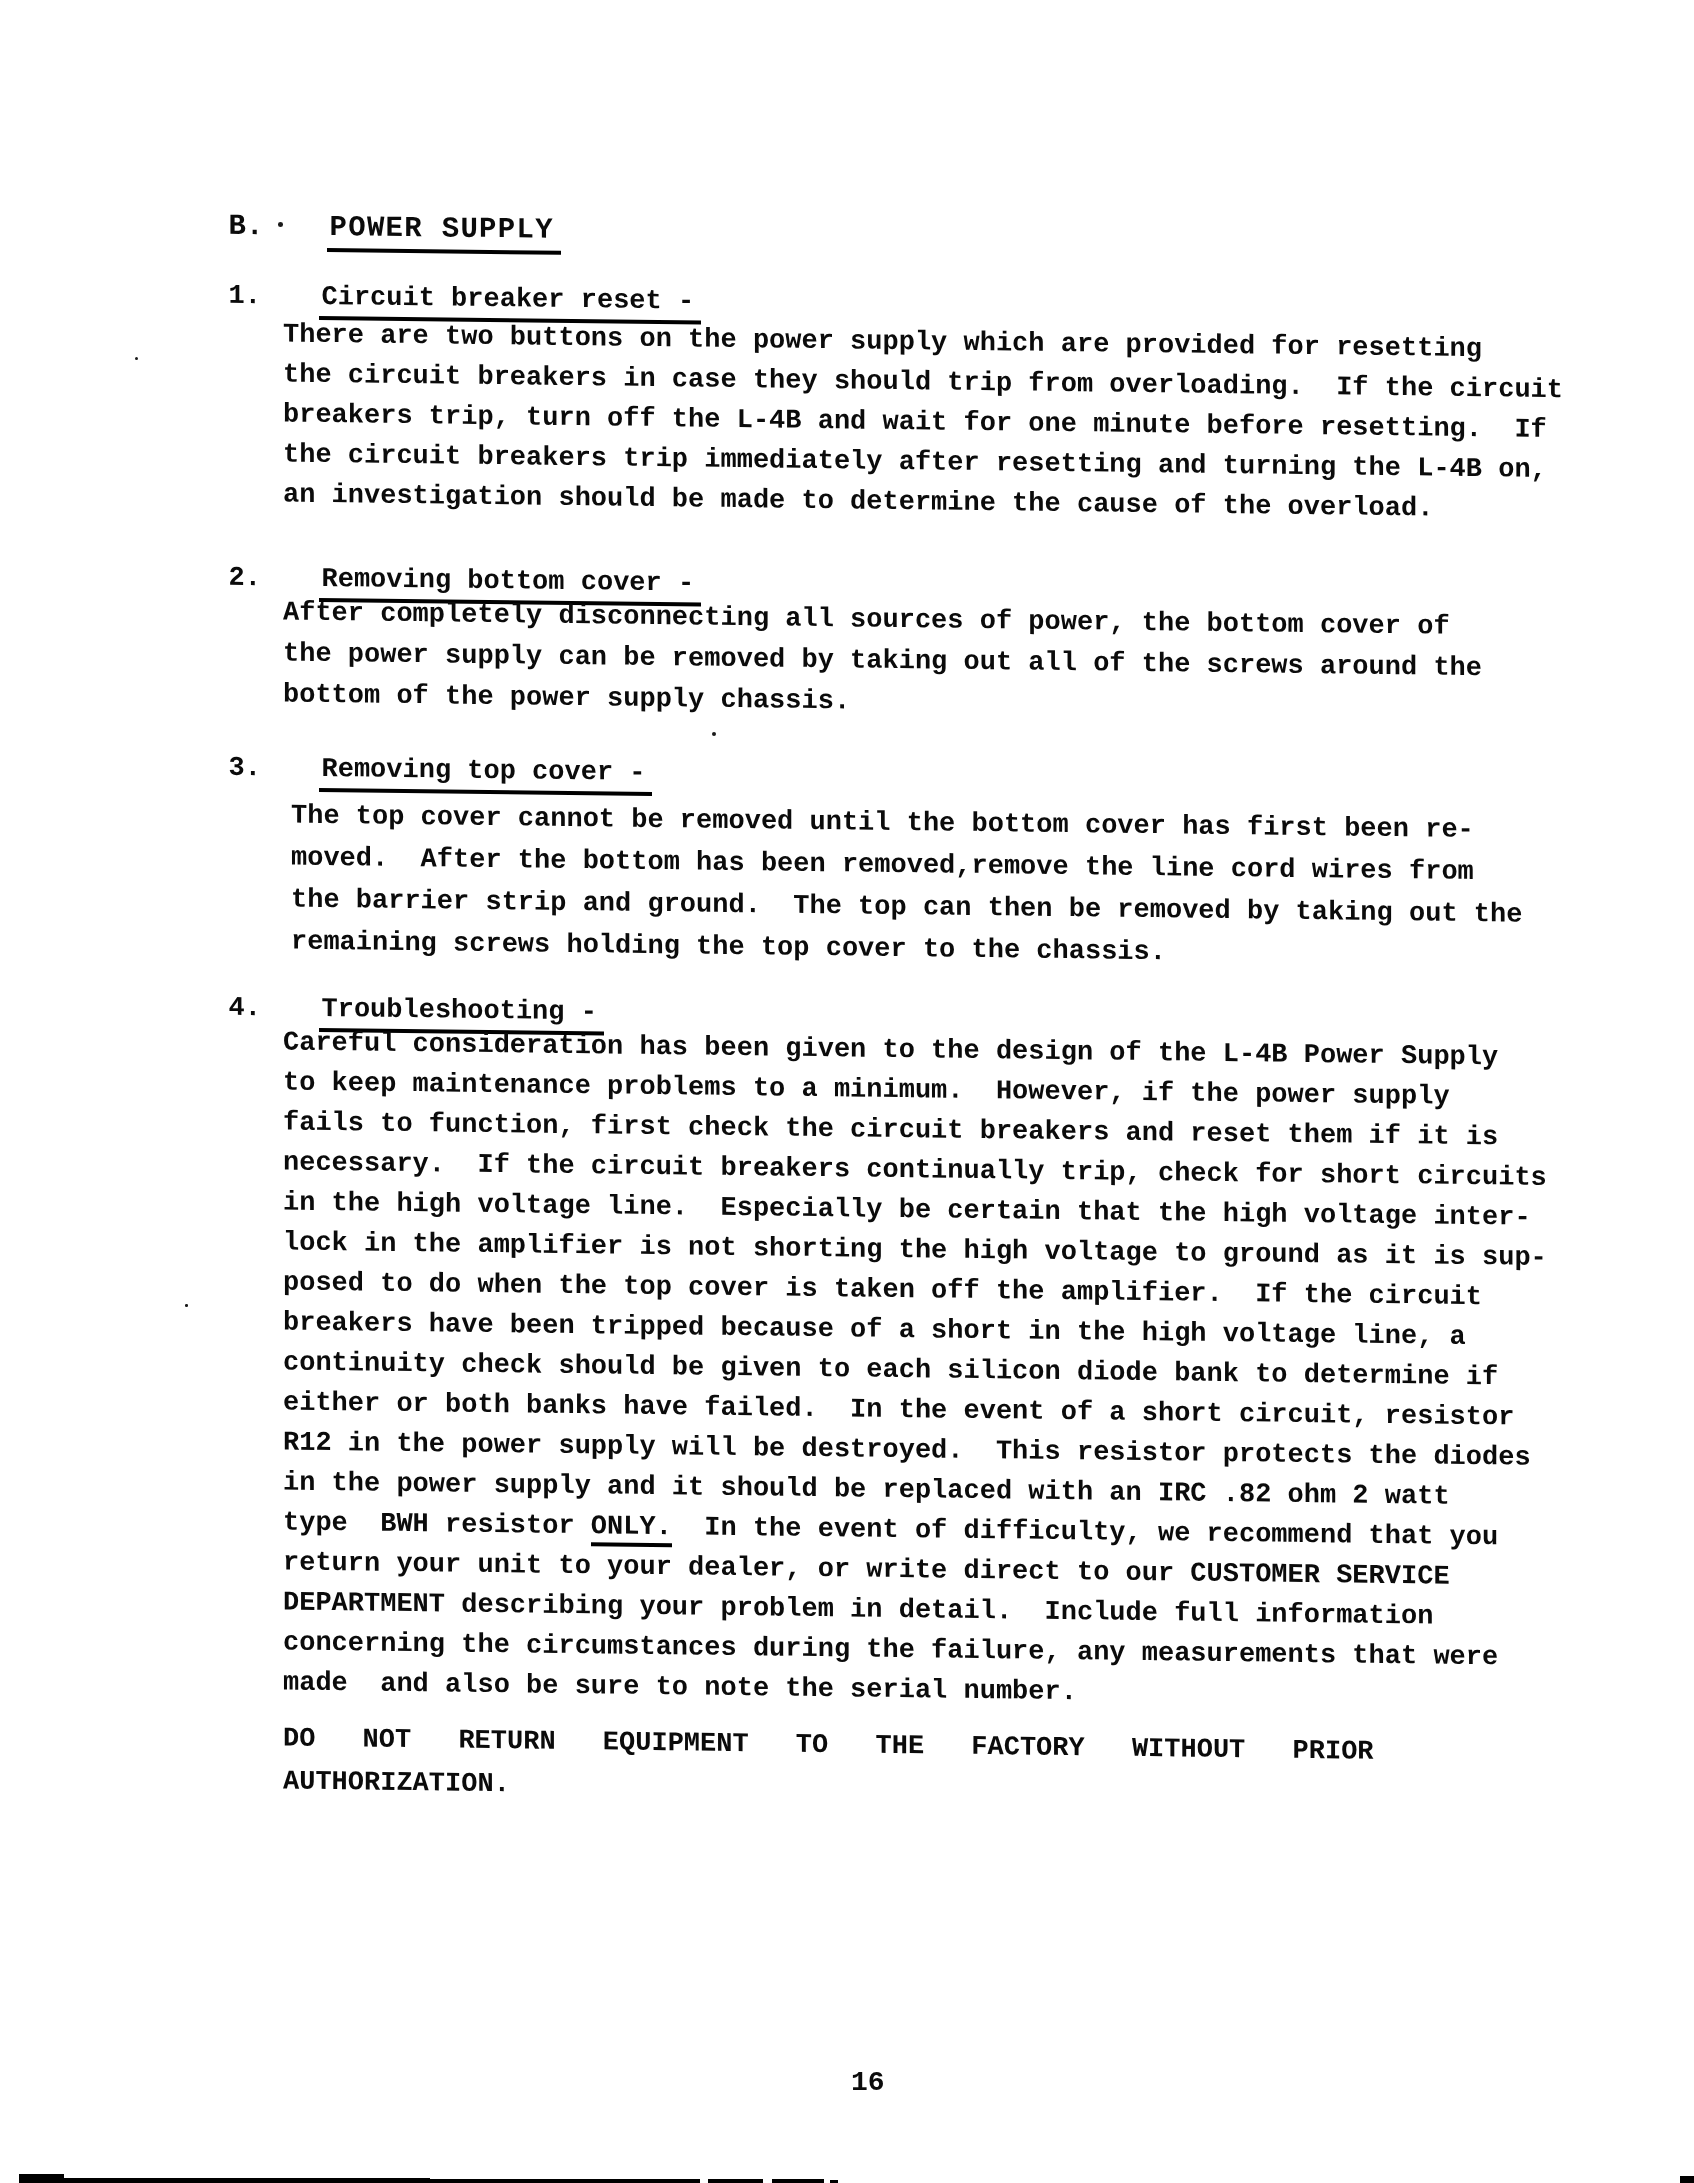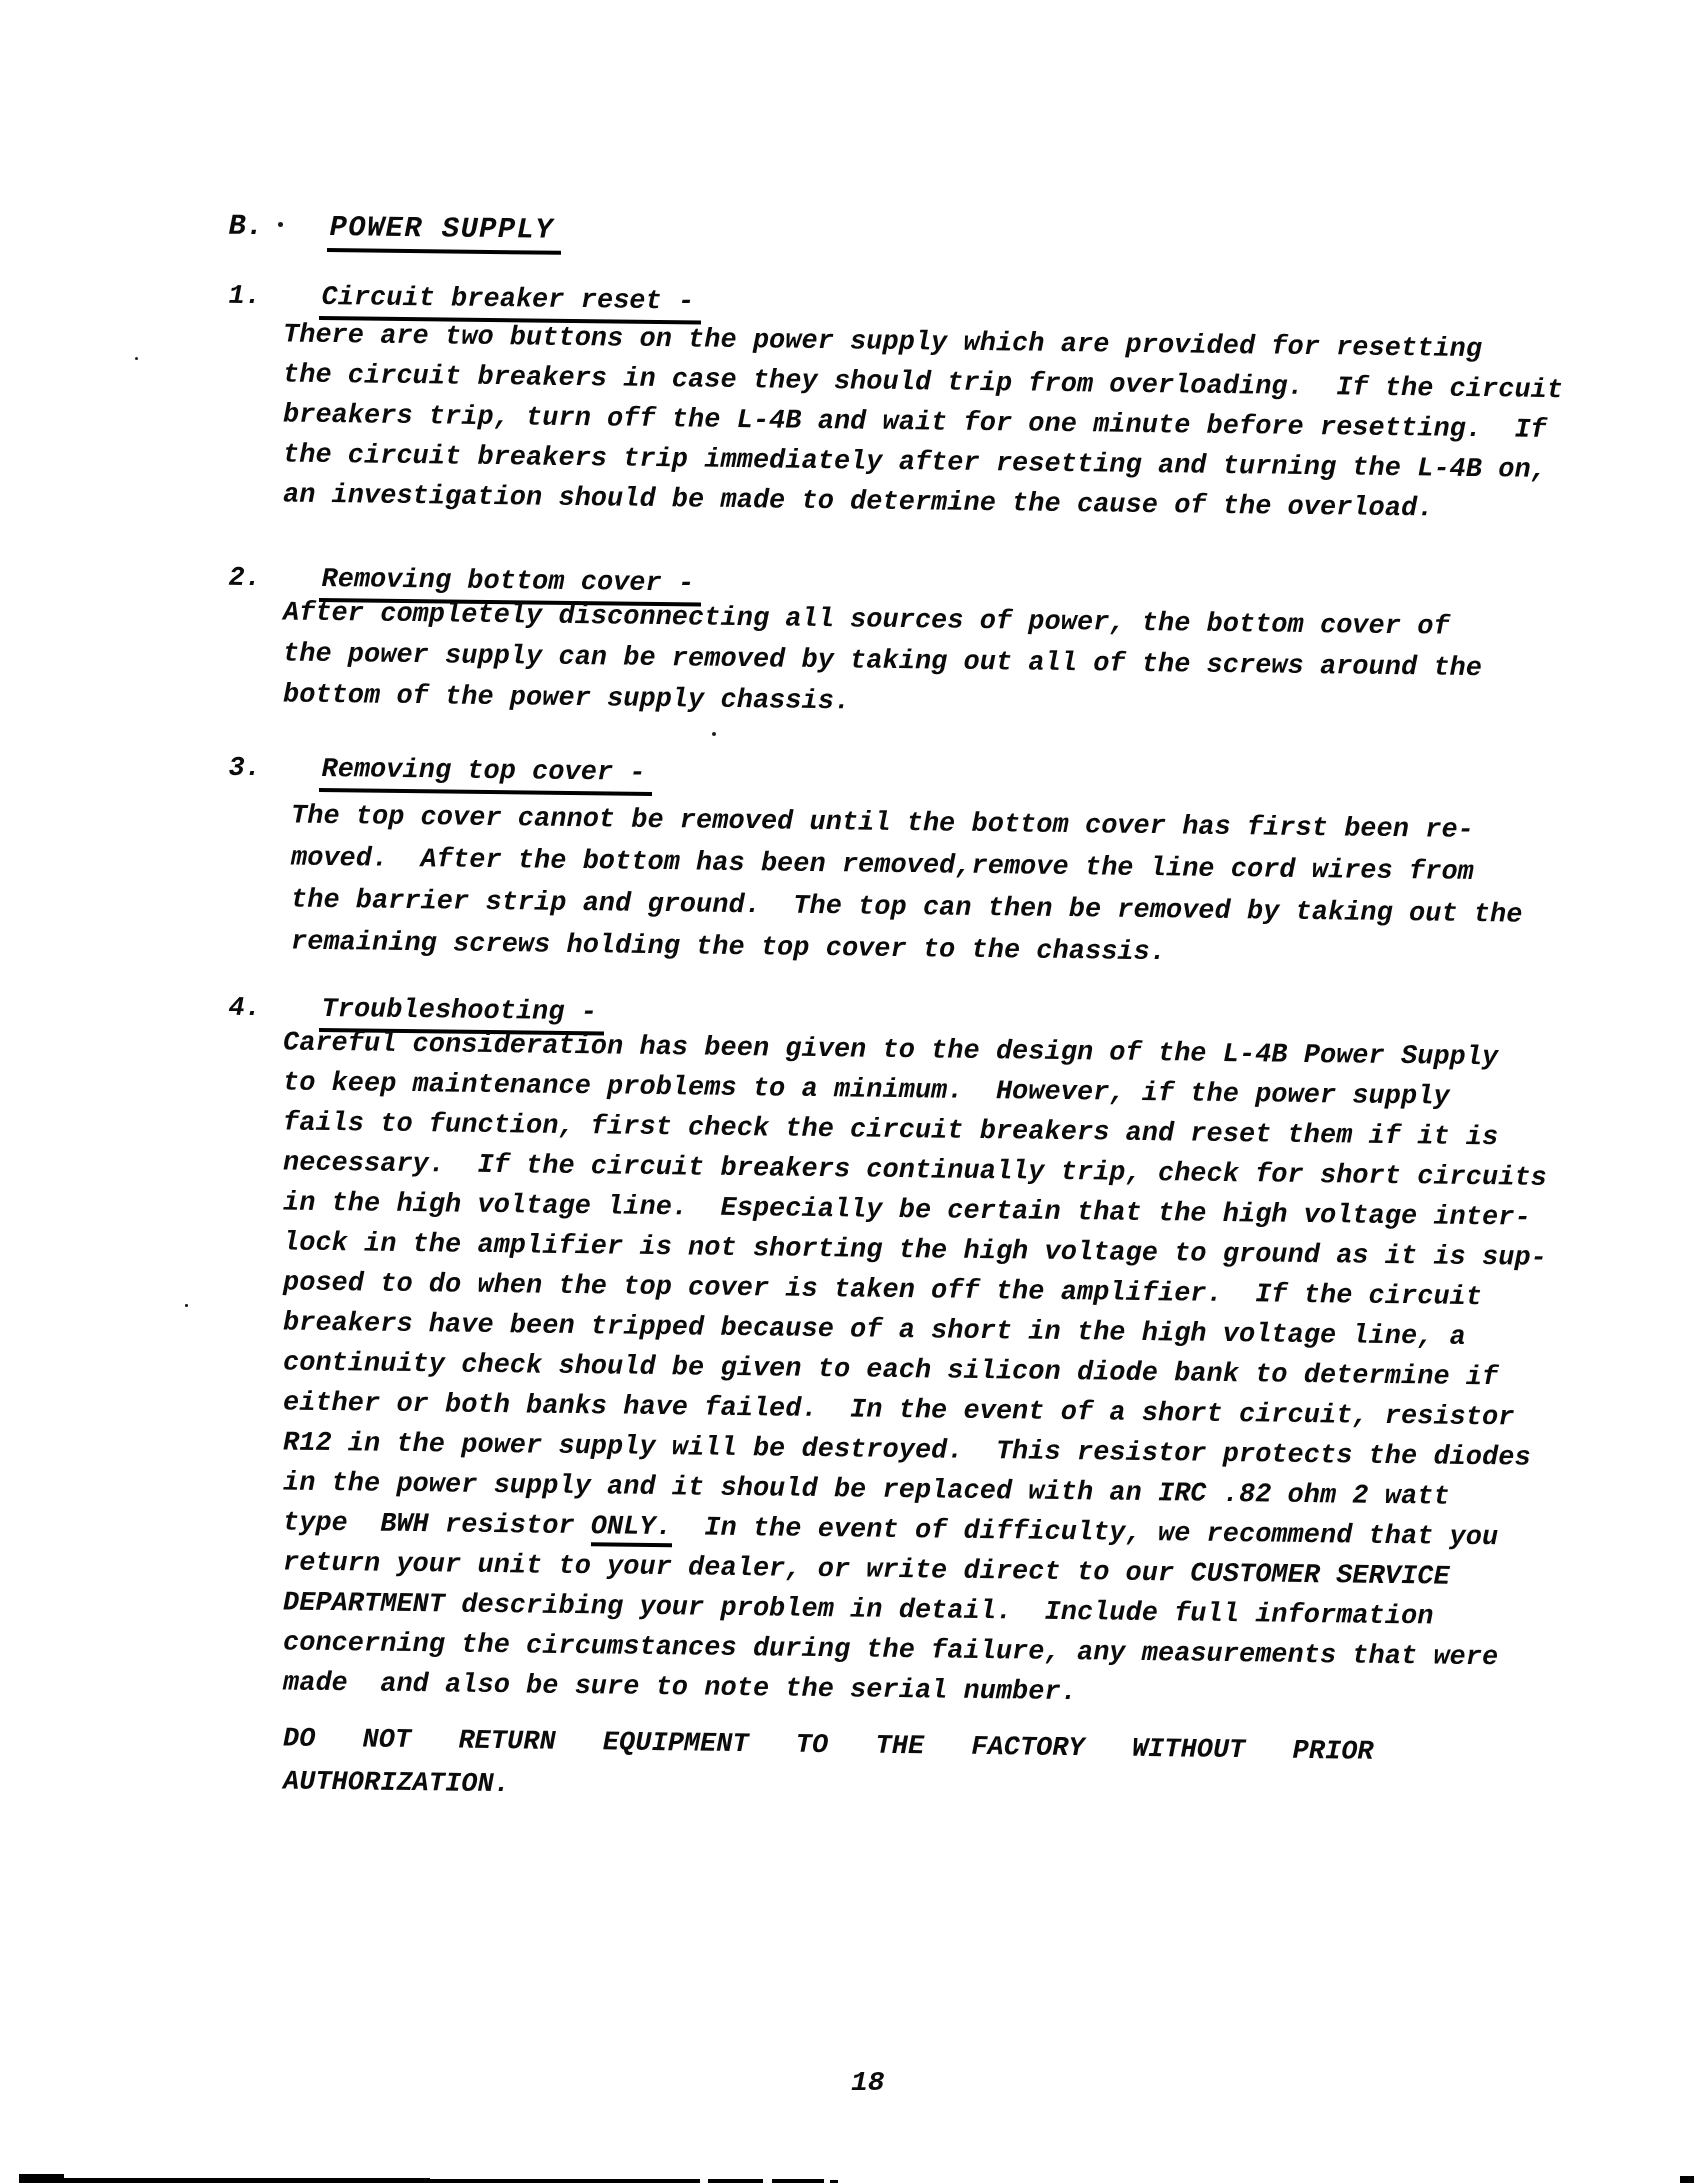--- a/index.html
+++ b/index.html
@@ -5,21 +5,20 @@
   html, body { margin: 0; padding: 0; background: #ffffff; }
   .page {
     position: relative;
     width: 1695px;
     height: 2183px;
     background: #ffffff;
     overflow: hidden;
     font-family: "Liberation Mono", "DejaVu Sans Mono", monospace;
     font-weight: bold;
     color: #0b0b0b;
-    font-style: italic;
   }
   
   .content {
     position: absolute;
     top: 0; left: 0;
     width: 1695px; height: 2183px;
     transform: skewY(0.7deg);
     transform-origin: 0 0;
   }
   .hrow { position: absolute; left: 190px; white-space: pre; }
@@ -135,21 +134,21 @@
       <div class="tline">made  and also be sure to note the serial number.</div>
     </div>
 
     <div class="notice">
       <div class="tline wide">DO NOT RETURN EQUIPMENT TO THE FACTORY WITHOUT PRIOR</div>
       <div class="tline">AUTHORIZATION.</div>
     </div>
 
   </div>
 
-  <div class="page-number">18</div>
+  <div class="page-number">16</div>
 
   <div class="speck speck1"></div>
   <div class="speck speck2"></div>
   <div class="speck speck3"></div>
   <div class="speck speck4"></div>
   <div class="scanbar bar-blob"></div>
   <div class="scanbar bar-main"></div>
   <div class="scanbar bar-thin"></div>
   <div class="scanbar bar-dash1"></div>
   <div class="scanbar bar-dash2"></div>

